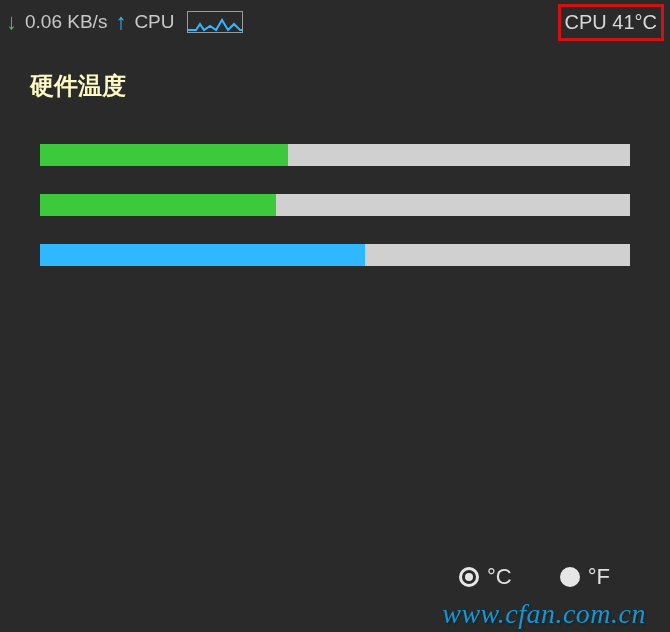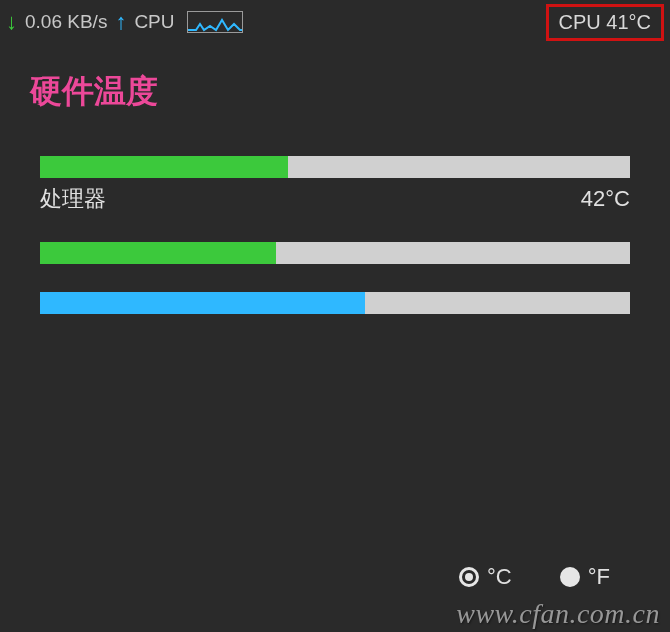--- a/index.html
+++ b/index.html
@@ -36,28 +36,28 @@
       height: 22px;
       border: 1px solid #9a9a9a;
       margin-left: 4px;
       background: #2a2a2a;
       position: relative;
       overflow: hidden;
     }
     .cpu-graph svg { position: absolute; bottom: 0; left: 0; }
     .cpu-temp-box {
       border: 3px solid #d01212;
-      padding: 4px 10px;
+      padding: 4px 4px;
       color: #d8d8d8;
       font-size: 20px;
       margin-left: auto;
     }
     .section-title {
-      color: #ec4899;
-      font-size: 32px;
+      color: #fef9c3;
+      font-size: 24px;
       font-weight: bold;
       padding: 26px 0 0 30px;
     }
     .bar-list {
       padding: 14px 40px 0 40px;
     }
     .bar-item { margin-top: 28px; }
     .bar-track {
       width: 100%;
       height: 22px;
@@ -108,23 +108,23 @@
       top: 3px; left: 3px;
       width: 8px; height: 8px;
       background: #e6e6e6;
       border-radius: 50%;
     }
     .radio-dot.solid {
       background: #e6e6e6;
     }
     .watermark {
       position: absolute;
-      right: 10px;
+      right: 24px;
       bottom: 2px;
-      color: #a3a3a3;
+      color: #0ea5e9;
       font-size: 28px;
       font-style: italic;
       font-family: Georgia, serif;
       letter-spacing: 0.5px;
       opacity: 0.9;
       text-shadow: 1px 1px 2px rgba(0,0,0,0.5);
     }
   </style>
 </head>
 <body>
@@ -143,24 +143,20 @@
 </div>
 
 <div class="section-title">硬件温度</div>
 
 <div class="bar-list">
 
   <div class="bar-item">
     <div class="bar-track">
       <div class="bar-fill green" style="width:42%"></div>
     </div>
-    <div class="bar-row">
-      <span>处理器</span>
-      <span>42°C</span>
-    </div>
   </div>
 
   <div class="bar-item">
     <div class="bar-track">
       <div class="bar-fill green" style="width:40%"></div>
     </div>
   </div>
 
 
   <div class="bar-item">

